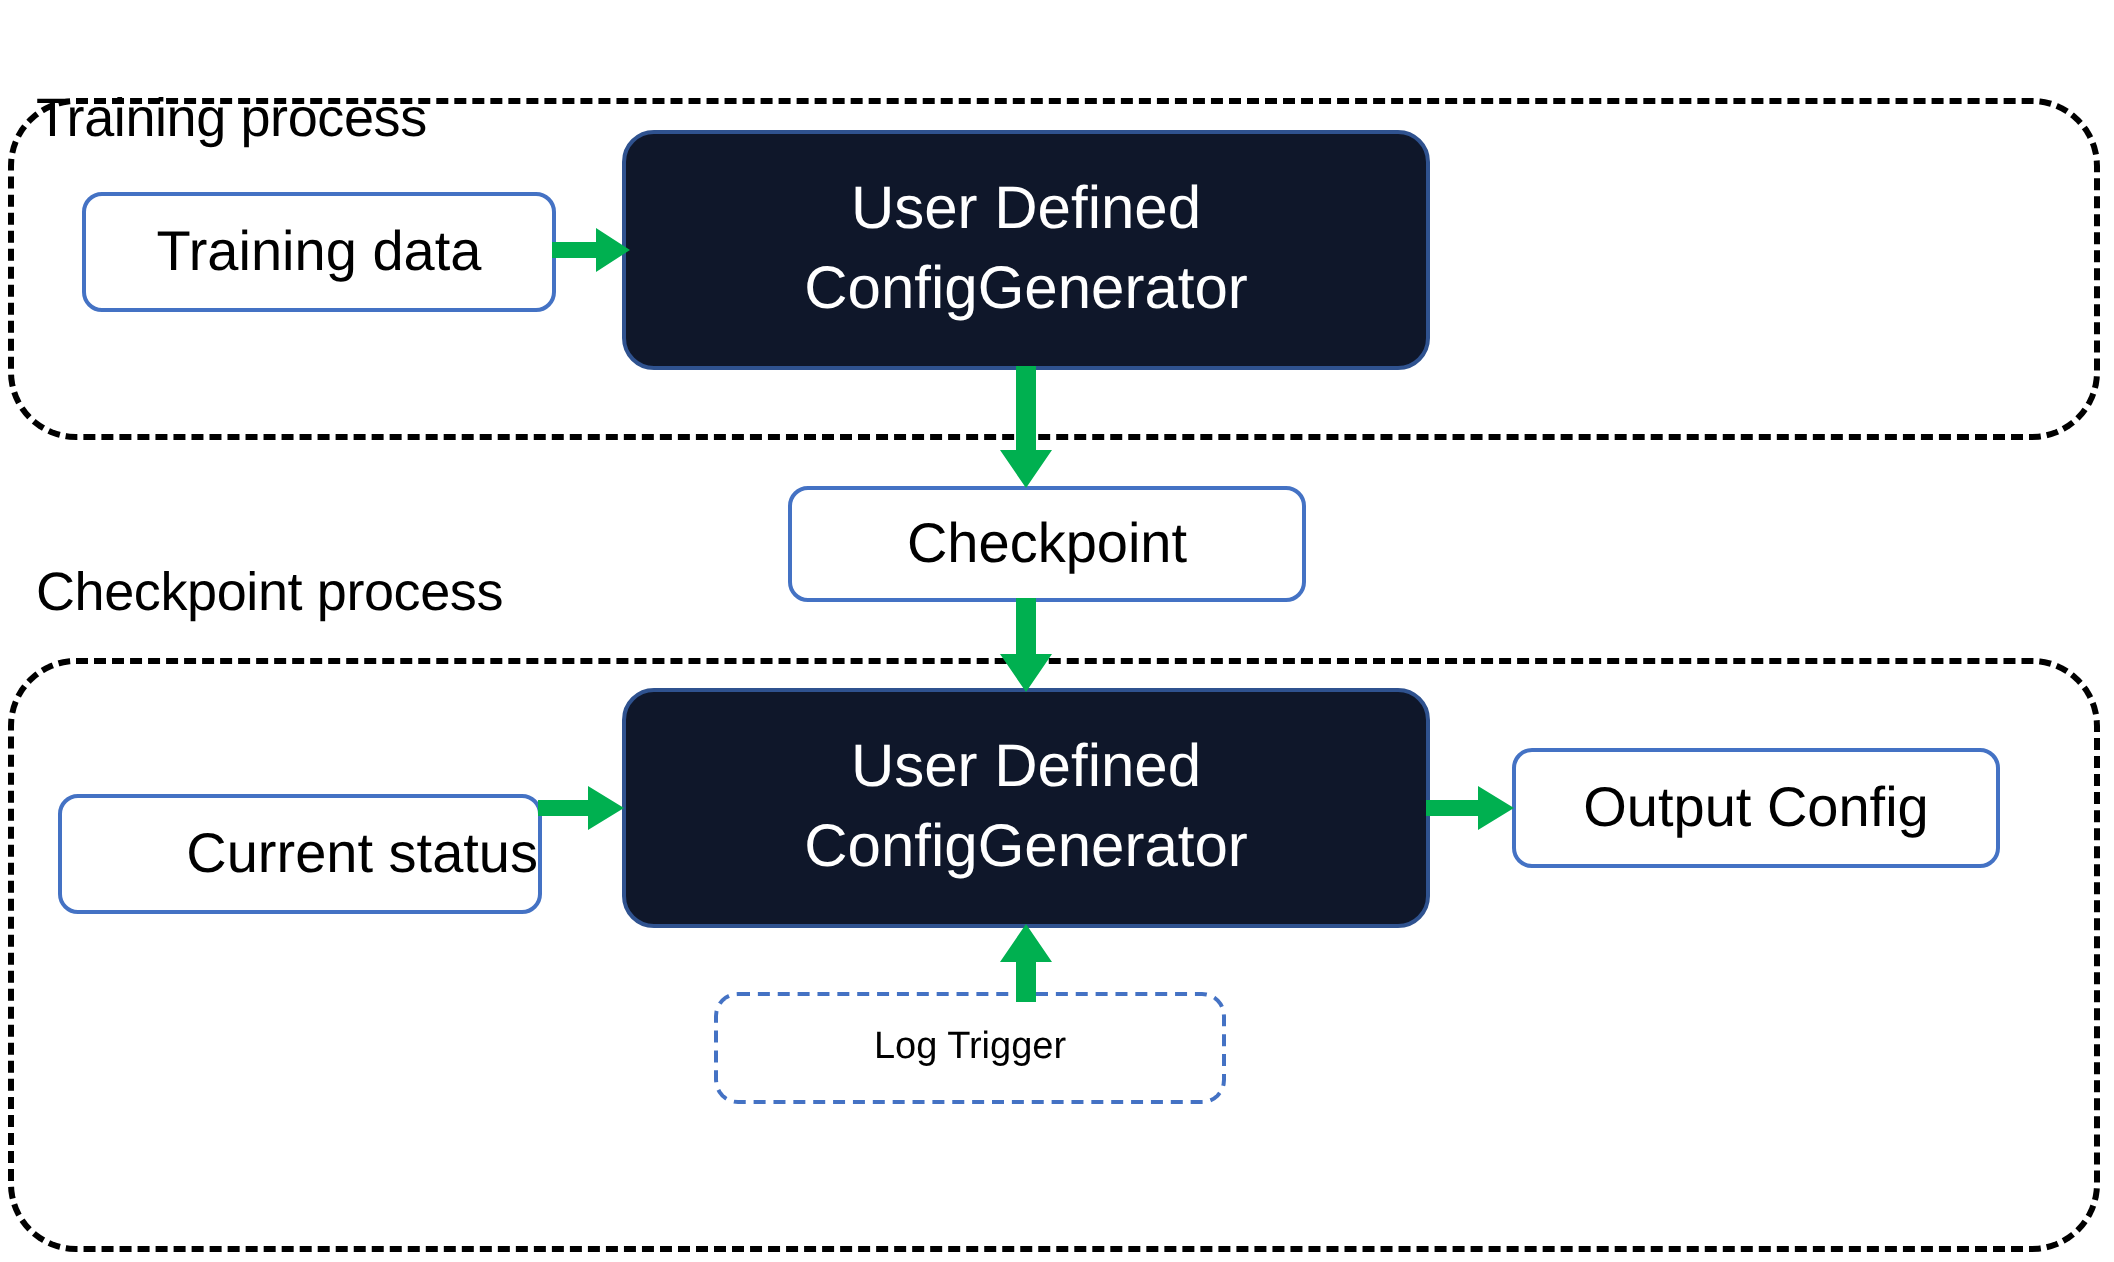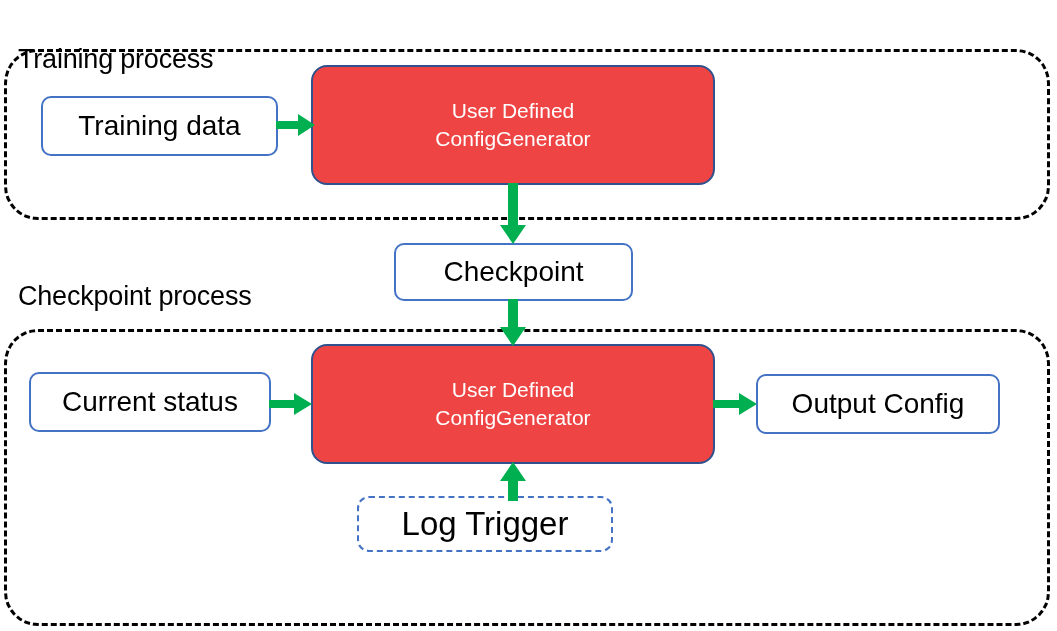--- a/index.html
+++ b/index.html
@@ -48,56 +48,56 @@
     border-radius: 10px;
     display: flex;
     align-items: center;
     justify-content: center;
     color: #000000;
     font-size: 28px;
     line-height: 1.1;
     white-space: nowrap;
   }
   #box-training-data { left: 41px; top: 96px; width: 237px; height: 60px; }
-  #box-checkpoint   { left: 394px; top: 243px; width: 239px; height: 58px; }
-  #box-current-status { left: 29px; top: 372px; width: 242px; height: 60px; }
+  #box-checkpoint   { left: 394px; top: 243px; width: 259px; height: 58px; }
+  #box-current-status { left: 29px; top: 397px; width: 242px; height: 60px; justify-content: flex-end; }
   #box-output-config  { left: 756px; top: 374px; width: 244px; height: 60px; align-items: center; }
 
   
   .box-filled {
     position: absolute;
     box-sizing: border-box;
-    background: #ef4444;
+    background: #0f172a;
     border: 2px solid #2F528F;
     border-radius: 16px;
     display: flex;
     flex-direction: column;
     align-items: center;
     justify-content: center;
     color: #ffffff;
-    font-size: 21px;
+    font-size: 30px;
     line-height: 1.32;
     text-align: center;
     white-space: nowrap;
   }
   #box-generator-training  { left: 311px; top: 65px;  width: 404px; height: 120px; }
   #box-generator-inference { left: 311px; top: 344px; width: 404px; height: 120px; }
 
   
   .box-trigger {
     position: absolute;
     box-sizing: border-box;
     background: transparent;
     border: 2px dashed #4472C4;
     border-radius: 12px;
     display: flex;
     align-items: center;
     justify-content: center;
     color: #000000;
-    font-size: 33px;
+    font-size: 19px;
     white-space: nowrap;
   }
   #box-log-trigger   { left: 357px; top: 496px; width: 256px; height: 56px; z-index: 3; }
   #box-clock-trigger { left: 431px; top: 548px; width: 262px; height: 56px; z-index: 4; background:#ffffff; }
   #box-clock-trigger.transparent-fill { background: transparent; }
 
   
   .arrow {
     position: absolute;
     z-index: 5;

